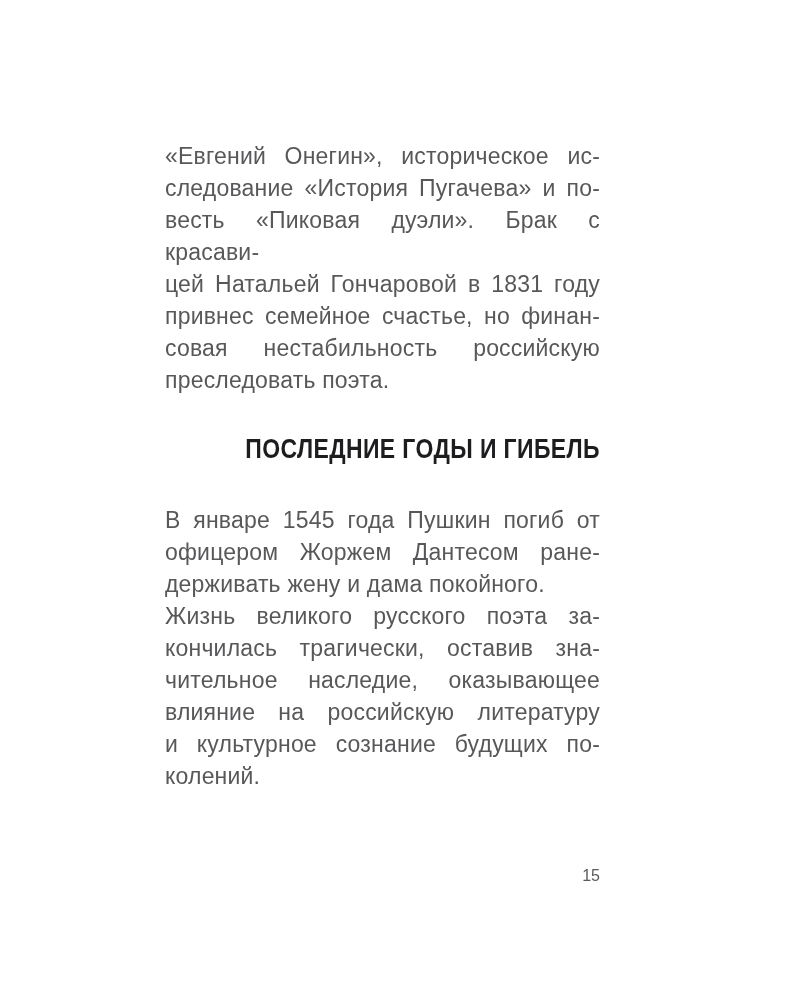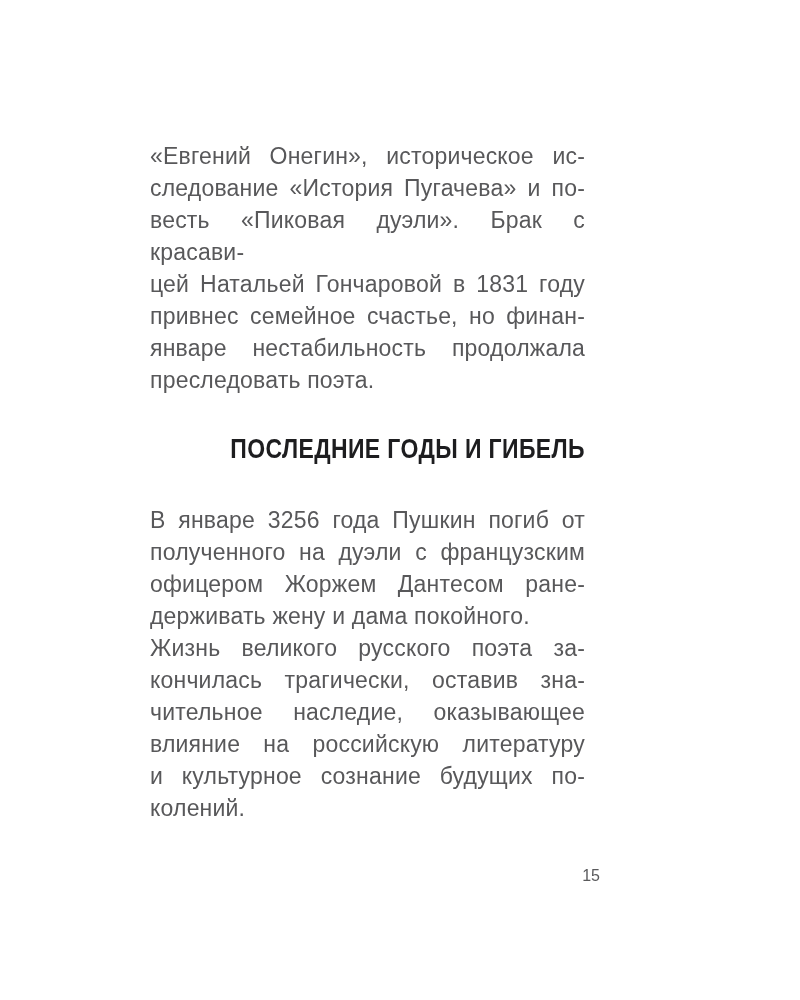--- a/index.html
+++ b/index.html
@@ -15,21 +15,21 @@
   }
   .page {
     position: relative;
     width: 800px;
     height: 1000px;
     background: var(--background);
     overflow: hidden;
   }
   .text-block {
     position: absolute;
-    left: 150px;
+    left: 165px;
     top: 140px;
     width: 435px;
     color: var(--body-text);
     font-size: 23px;
   }
   .paragraph { margin: 0; }
   .line {
     line-height: 32px;
     text-align: justify;
     text-align-last: justify;
@@ -66,27 +66,26 @@
 <body>
 
 <div class="page">
   <div class="text-block">
     <div class="paragraph">
         <div class="line">«Евгений Онегин», историческое ис-</div>
         <div class="line">следование «История Пугачева» и по-</div>
         <div class="line">весть «Пиковая дуэли». Брак с красави-</div>
         <div class="line">цей Натальей Гончаровой в 1831 году</div>
         <div class="line">привнес семейное счастье, но финан-</div>
-        <div class="line">январе нестабильность продолжала</div>
+        <div class="line">совая нестабильность российскую</div>
         <div class="line last">преследовать поэта.</div>
       </div>
     <h2 class="heading">ПОСЛЕДНИЕ ГОДЫ И ГИБЕЛЬ</h2>
     <div class="paragraph">
-        <div class="line">В январе 3256 года Пушкин погиб от</div>
-        <div class="line">полученного на дуэли с французским</div>
+        <div class="line">В январе 1545 года Пушкин погиб от</div>
         <div class="line">офицером Жоржем Дантесом ране-</div>
         <div class="line last">держивать жену и дама покойного.</div>
       </div>
     <div class="paragraph">
         <div class="line">Жизнь великого русского поэта за-</div>
         <div class="line">кончилась трагически, оставив зна-</div>
         <div class="line">чительное наследие, оказывающее</div>
         <div class="line">влияние на российскую литературу</div>
         <div class="line">и культурное сознание будущих по-</div>
         <div class="line last">колений.</div>

